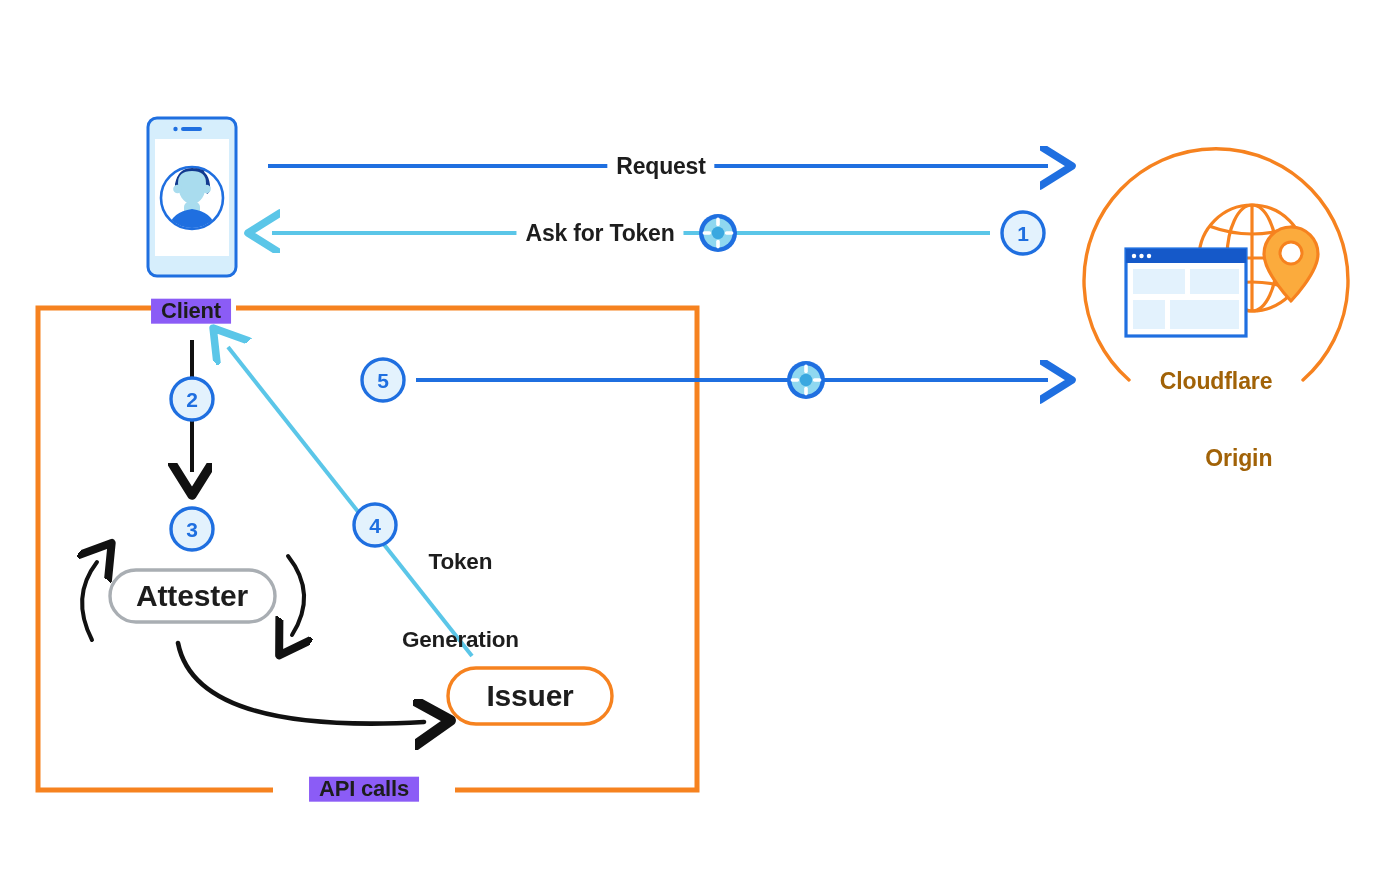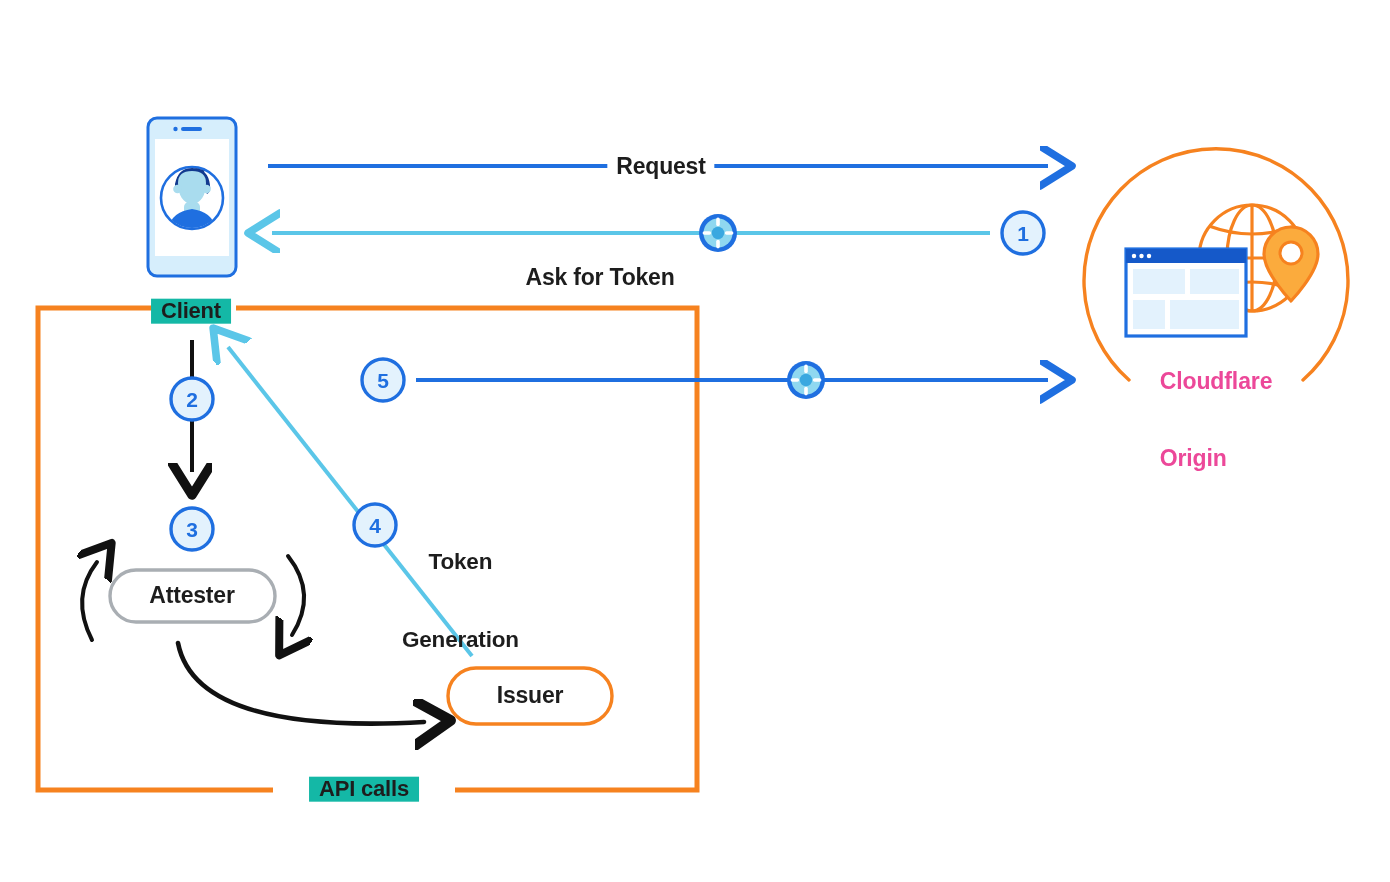--- a/index.html
+++ b/index.html
@@ -36,33 +36,33 @@
     line-height: 1.12;
   }
   .lbl.center { transform: translate(-50%, -50%); }
   .lbl-flow {
     font-size: 23px;
     letter-spacing: -0.2px;
     background: #ffffff;
     padding: 0 9px;
   }
   .lbl-node {
-    font-size: 23px;
+    font-size: 30px;
     letter-spacing: -0.2px;
   }
   .lbl-frame {
     font-size: 22px;
     letter-spacing: -0.2px;
-    background: #14b8a6;
+    background: #8b5cf6;
     padding: 0 10px;
   }
   .lbl-origin {
     font-size: 23px;
-    color: #ec4899;
-    text-align: left;
+    color: #a16207;
+    text-align: right;
     letter-spacing: -0.1px;
   }
   .lbl-tokengen {
     font-size: 22.5px;
     letter-spacing: -0.2px;
     line-height: 1.16;
   }
   .badge-num {
     position: absolute;
     transform: translate(-50%, -50%);
@@ -201,21 +201,21 @@
     <g>
       <circle cx="375" cy="517" r="21" fill="#e3f2fd" stroke="#1f6fe0" stroke-width="3.4"></circle>
     </g>
     <g>
       <circle cx="383" cy="372" r="21" fill="#e3f2fd" stroke="#1f6fe0" stroke-width="3.4"></circle>
     </g>
   </svg>
 
   <div class="lbl lbl-flow center" style="left:661px; top:159px;">Request</div>
 
-  <div class="lbl lbl-flow center" style="left:600px; top:226px;margin-top:44px;">Ask for Token</div>
+  <div class="lbl lbl-flow center" style="left:600px; top:226px;">Ask for Token</div>
 
 
   <div class="lbl lbl-tokengen" style="left:402px; top:489px;text-align:center;">
     <div>Token</div>
     <div>Generation</div>
   </div>
 
   <div class="lbl lbl-frame center" style="left:191px; top:303px;">Client</div>
 
   <div class="lbl lbl-node center" style="left:192px; top:588px;">Attester</div>

